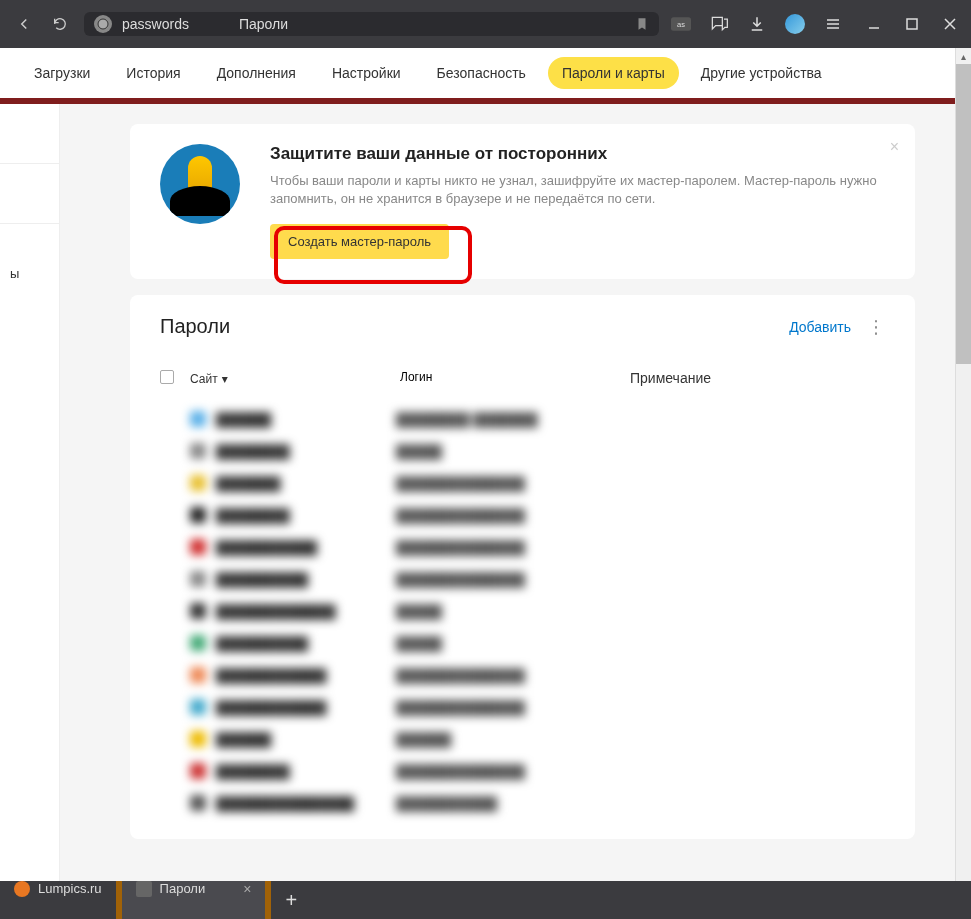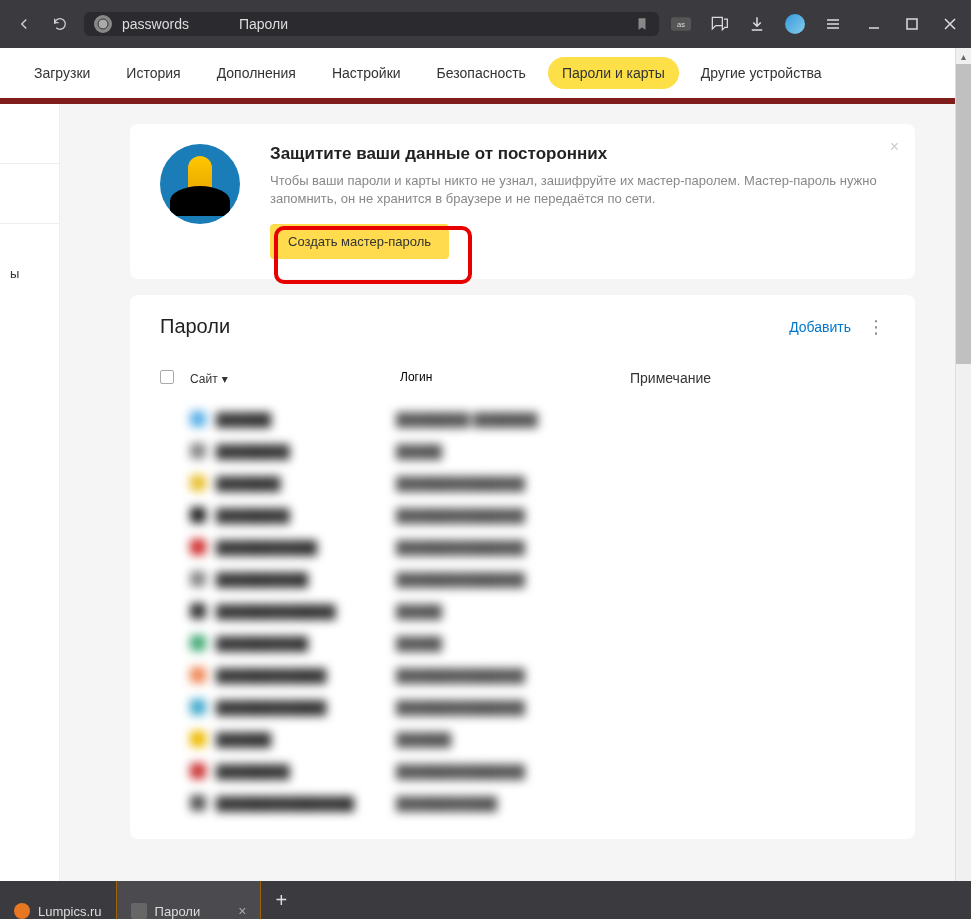--- a/index.html
+++ b/index.html
@@ -68,21 +68,21 @@
 .checkbox { width: 14px; height: 14px; border: 1px solid #aaa; border-radius: 2px; cursor: pointer; display: inline-block; }
 
 .pw-rows { filter: blur(5px); }
 .pw-row { display: flex; align-items: center; padding: 8px 0; }
 .row-icon { width: 16px; height: 16px; border-radius: 3px; margin-right: 10px; margin-left: 30px; }
 .row-site { width: 180px; font-size: 13px; color: #333; }
 .row-login { width: 230px; font-size: 13px; color: #555; }
 
 
 .taskbar { position: absolute; bottom: 0; left: 0; right: 0; height: 38px; background: #3b3b3f; display: flex; align-items: center; }
-.task-tab { display: flex; align-items: flex-end; padding: 0 14px; height: 100%; gap: 8px; color: #ddd; font-size: 13px; border-right: 1px solid #a16207; cursor: pointer; }
+.task-tab { display: flex; align-items: flex-start; padding: 0 14px; height: 100%; gap: 8px; color: #ddd; font-size: 13px; border-right: 6px solid #a16207; cursor: pointer; }
 .task-tab.active { background: #4a4a4f; }
 .task-icon { width: 16px; height: 16px; border-radius: 50%; }
 .task-close { margin-left: 30px; color: #aaa; font-size: 14px; }
 .task-add { padding: 0 14px; color: #ddd; font-size: 20px; cursor: pointer; }
 
 svg { display: block; }
 </style>
 </head>
 <body>
 

